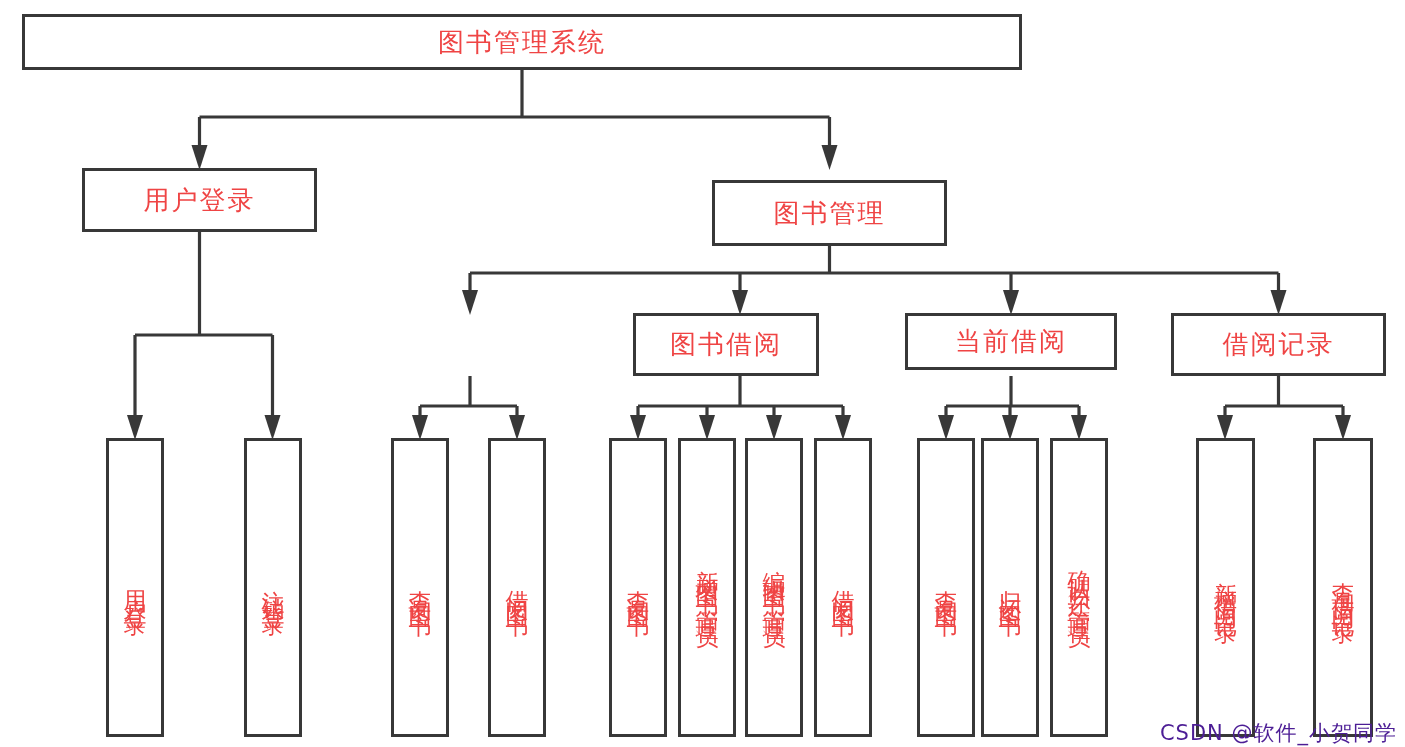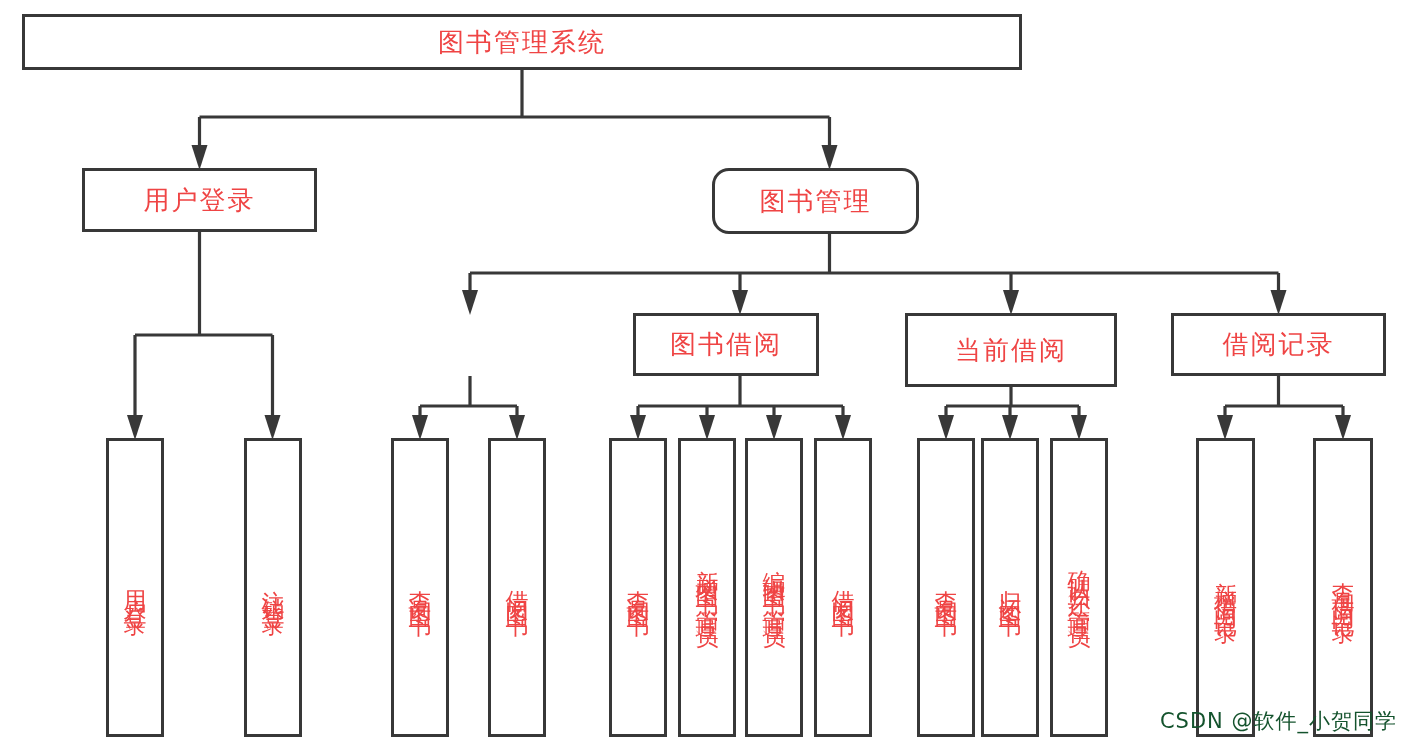--- a/index.html
+++ b/index.html
@@ -13,22 +13,22 @@
     border:3px solid #383838; background:#ffffff;
     display:flex; align-items:center; justify-content:center;
   }
   .lbl { color:#ef4444; }
   .h .lbl { font-size:26px; letter-spacing:2px; white-space:nowrap; }
   .v .lbl {
     writing-mode:vertical-rl; text-orientation:mixed;
     font-size:23px; letter-spacing:8px; line-height:1;
   }
   .watermark {
-    position:absolute; right:8px; bottom:12px; z-index:5;
-    font-size:21px; letter-spacing:1px; color:#14532d; white-space:nowrap;
+    position:absolute; right:8px; bottom:0; z-index:5;
+    font-size:21px; letter-spacing:1px; color:#4c1d95; white-space:nowrap;
   }
 </style>
 </head>
 <body>
 
 <div class="stage">
 
   <svg class="edges" viewBox="0 0 1405 747" fill="none">
     <g stroke="#383838" stroke-width="3.2">
       <path d="M522,70 L522,117 M199.5,117 L829.5,117 M199.5,117 L199.5,147 M829.5,117 L829.5,147"></path>
@@ -72,28 +72,28 @@
     </g>
   </svg>
 
   <div class="box h" style="left:22px; top:14px; width:1000px; height:56px;">
     <span class="lbl">图书管理系统</span>
   </div>
 
   <div class="box h" style="left:82px; top:168px; width:235px; height:64px;">
     <span class="lbl">用户登录</span>
   </div>
-  <div class="box h" style="left:712px; top:168px; width:207px; height:66px;border-radius:17px;">
+  <div class="box h" style="left:712px; top:180px; width:235px; height:66px;">
     <span class="lbl">图书管理</span>
   </div>
 
   <div class="box h" style="left:633px; top:313px; width:186px; height:63px;">
     <span class="lbl">图书借阅</span>
   </div>
-  <div class="box h" style="left:905px; top:313px; width:212px; height:74px;">
+  <div class="box h" style="left:905px; top:313px; width:212px; height:57px;">
     <span class="lbl">当前借阅</span>
   </div>
   <div class="box h" style="left:1171px; top:313px; width:215px; height:63px;">
     <span class="lbl">借阅记录</span>
   </div>
 
   <div class="box v" style="left:106px; top:438px; width:58px; height:299px;">
     <span class="lbl">用户登录</span>
   </div>
   <div class="box v" style="left:244px; top:438px; width:58px; height:299px;">

